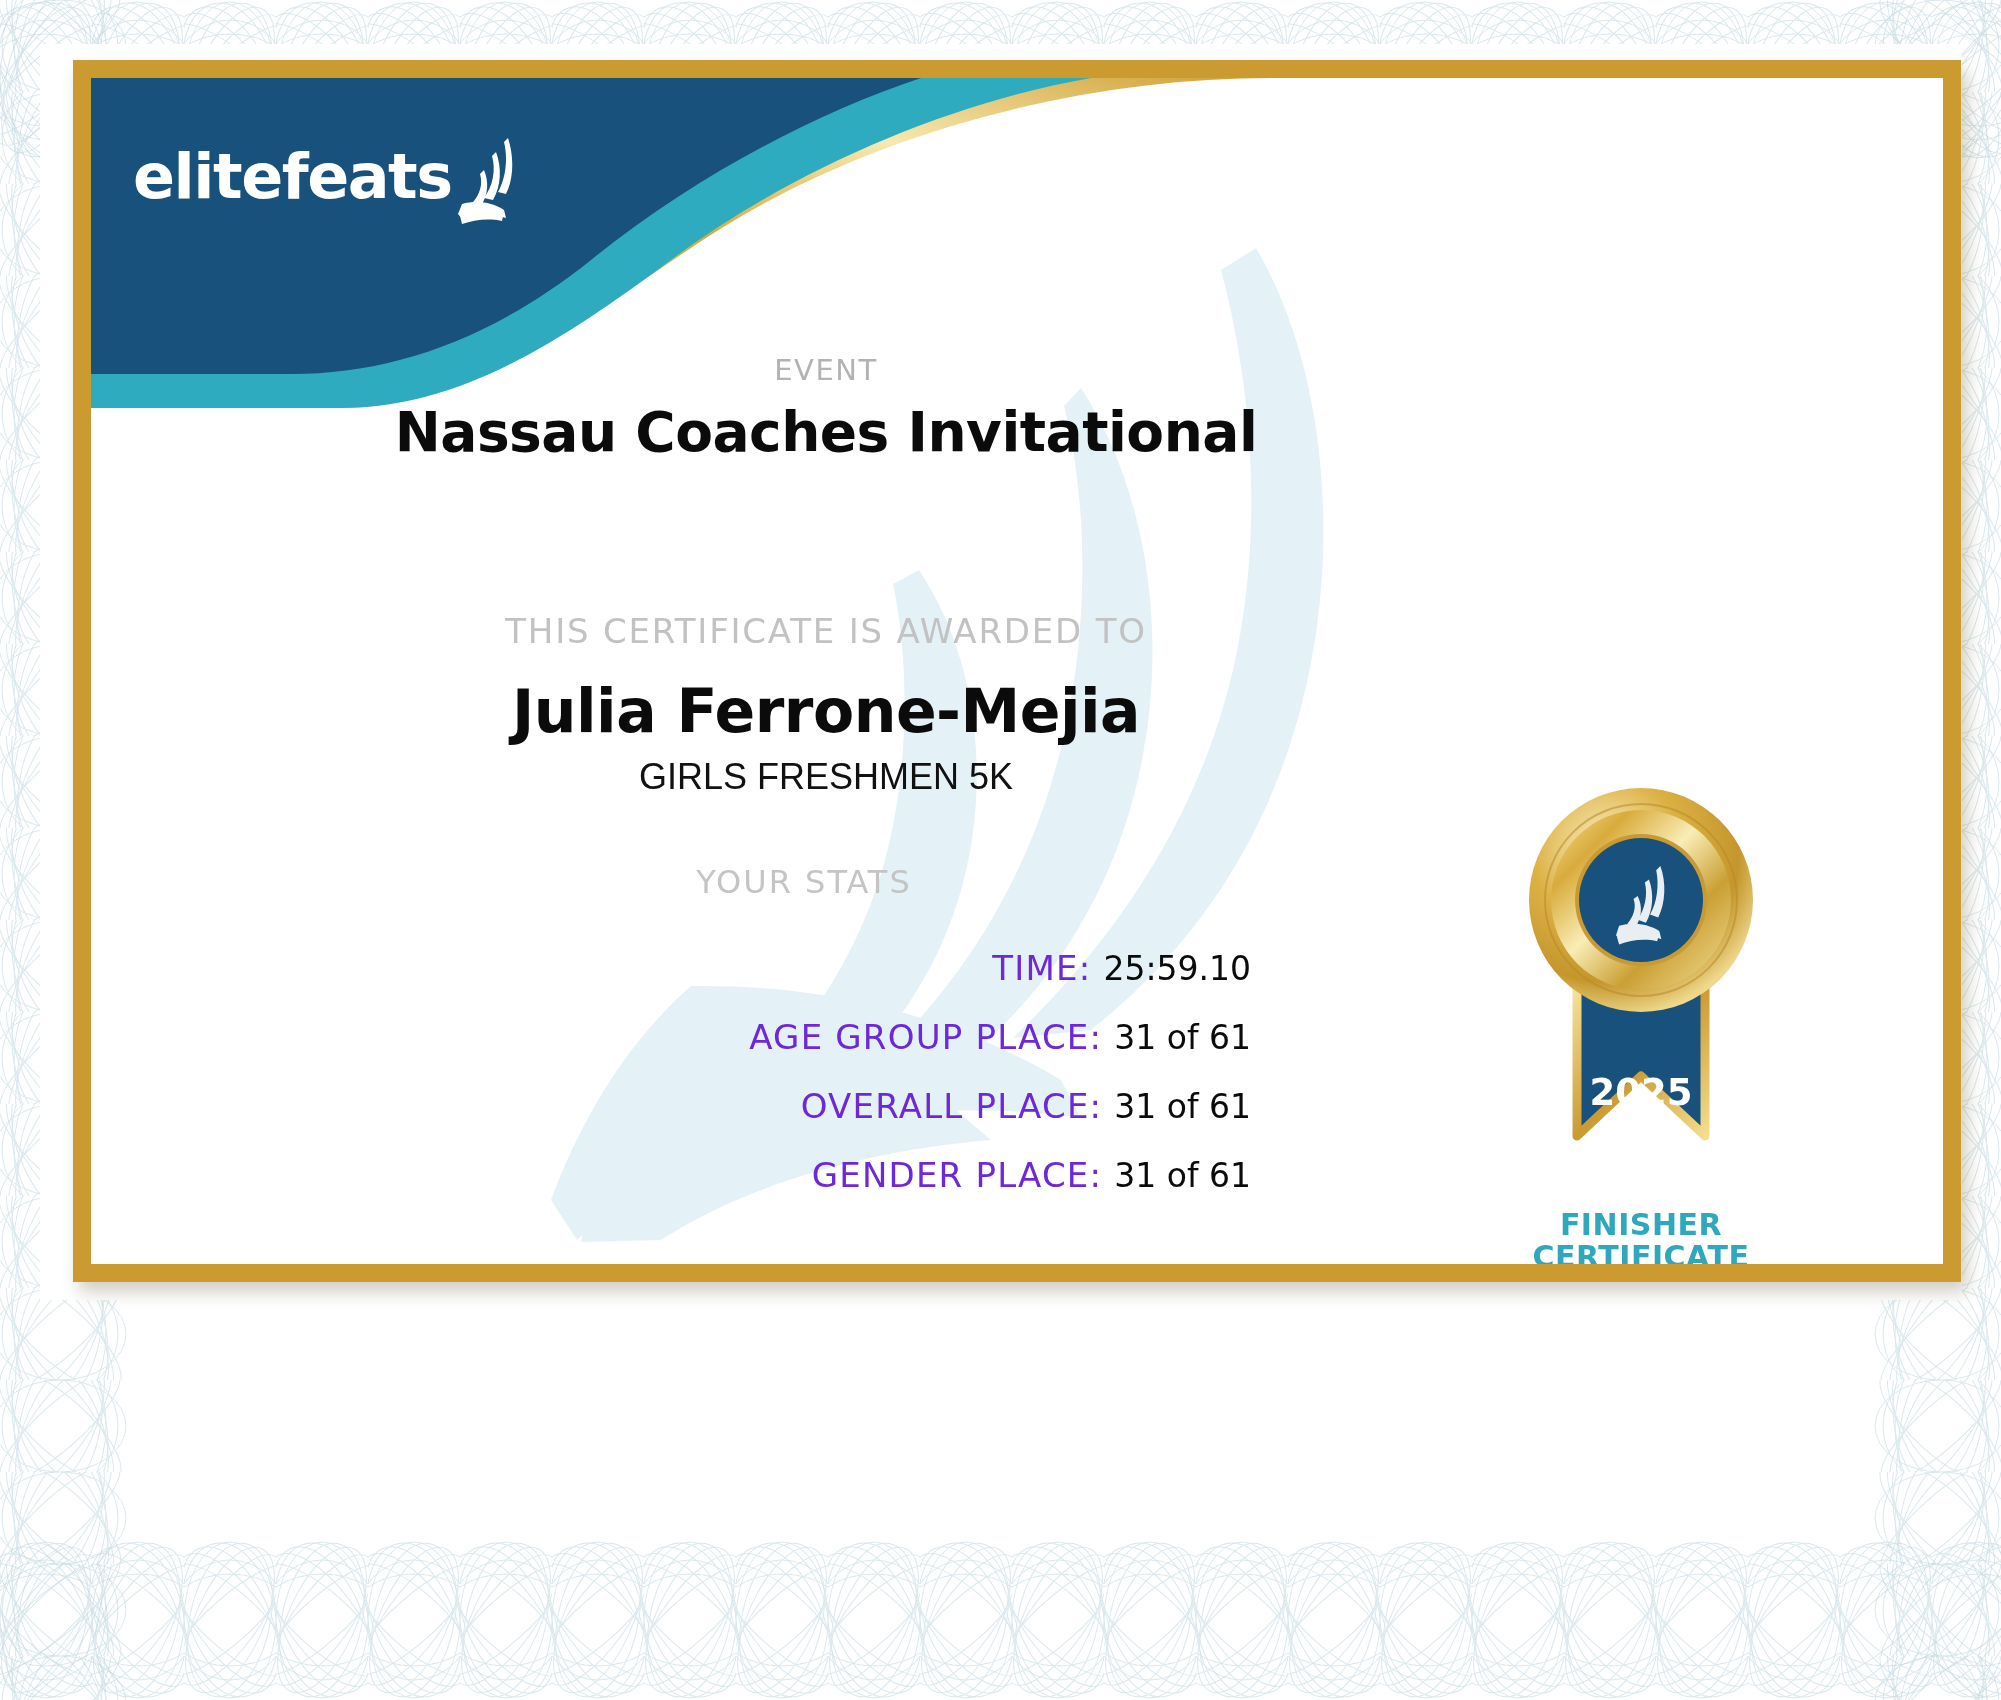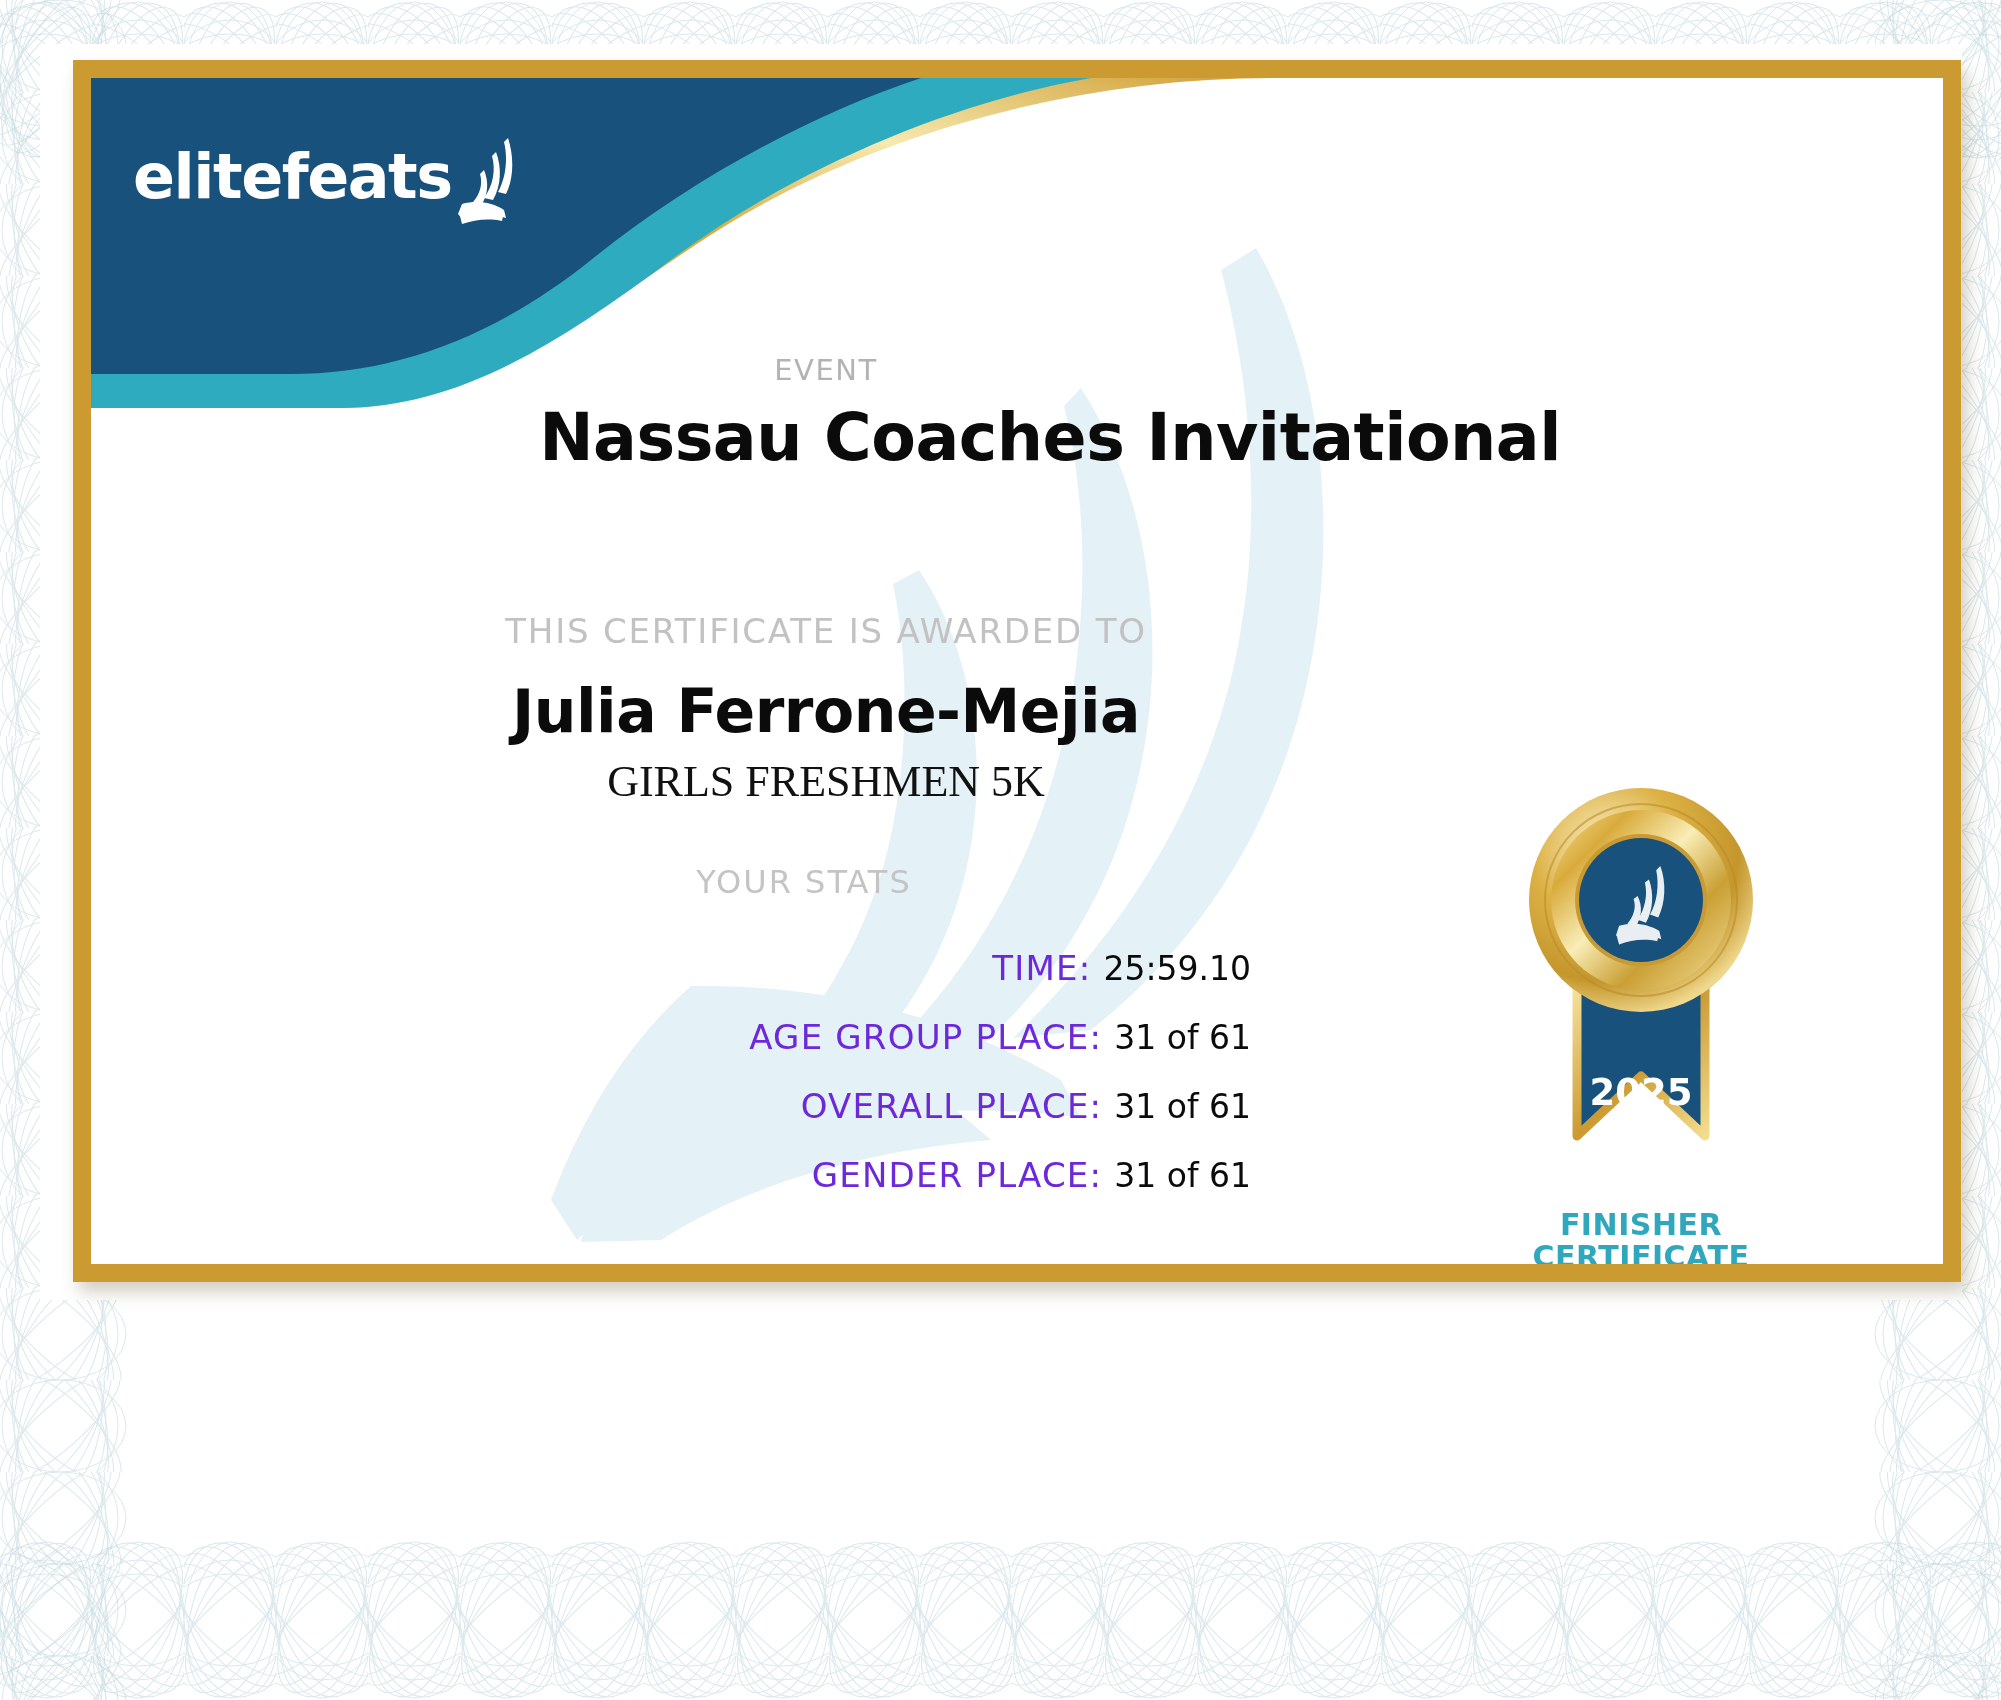--- a/index.html
+++ b/index.html
@@ -85,39 +85,39 @@
     font-family:"DejaVu Sans", sans-serif;
     font-weight:700;
   }
 
   #event-label{
     position:absolute;left:0;top:275px;width:1470px;
     text-align:center;font-size:29px;
   }
   #event-name{
     position:absolute;left:0;top:322px;width:1470px;
-    text-align:right;font-size:65px;letter-spacing:-0.5px;
+    text-align:center;font-size:55px;letter-spacing:-0.5px;
     white-space:nowrap;
   }
 
   #awarded-label{
     position:absolute;left:0;top:533px;width:1470px;
     text-align:center;font-size:34px;letter-spacing:1.8px;
     color:#c2c2c2;
   }
   #recipient-name{
     position:absolute;left:0;top:598px;width:1470px;
     text-align:center;font-size:60px;letter-spacing:-0.5px;
     white-space:nowrap;
   }
   #division{
     position:absolute;left:0;top:678px;width:1470px;
-    text-align:center;font-size:44px;
+    text-align:center;font-size:36px;
     color:#111;font-weight:400;
-    font-family:Liberation Serif, serif;
+    font-family:Liberation Sans, sans-serif;
   }
 
   #stats-label{
     position:absolute;left:0;top:785px;width:1400px;
     text-align:center;font-size:32px;letter-spacing:2px;
     color:#c4c4c4;
     padding-left:13px;
   }
 
   #stats{

